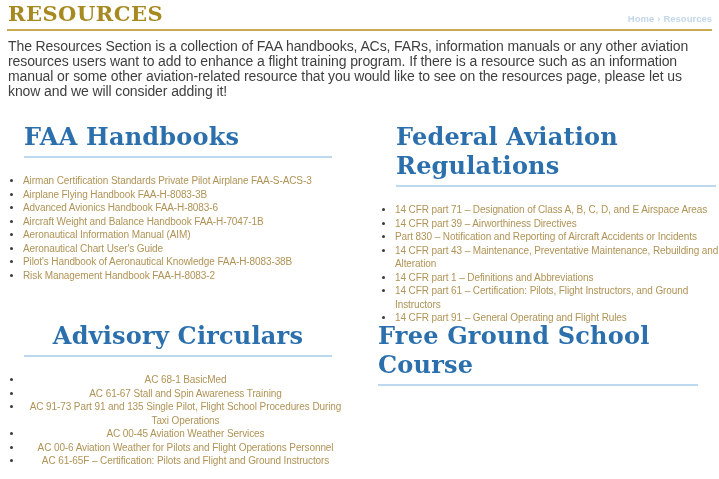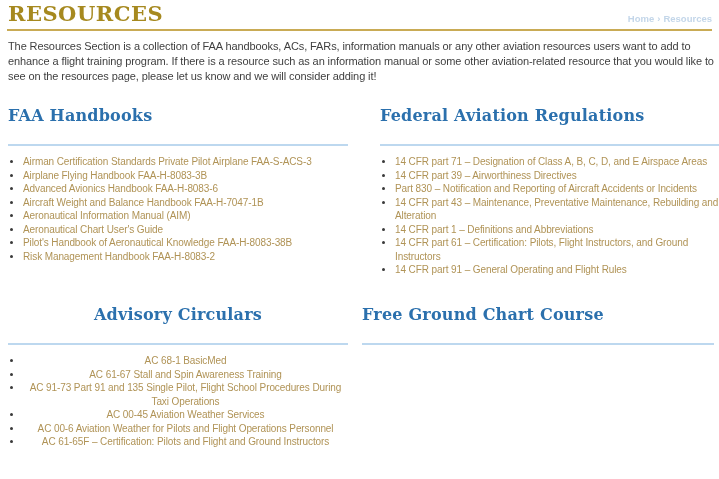--- a/index.html
+++ b/index.html
@@ -30,37 +30,37 @@
   .breadcrumb .sep { margin:0 3px; }
   .header-divider {
     position:absolute; left:7px; right:7px; top:29px;
     height:1.5px;
     background:var(--divider_gold, #c9ab55);
   }
   .intro {
     position:absolute; left:8px; top:39px;
     width:708px;
     margin:0;
-    font-size:11px; line-height:15px;
+    font-size:14px; line-height:15px;
     letter-spacing:-0.1px;
     color:var(--body_text, #3f3f3f);
   }
   .section { position:absolute; }
   .section-pos-0 { left:8px;   top:106px; width:340px; }
   .section-pos-1 { left:380px; top:106px; width:352px; }
   .section-pos-2 { left:8px;   top:305px; width:340px;text-align:center; }
   .section-pos-3 { left:362px; top:305px; width:352px; }
   .section h2 {
-    margin:0;
+    margin:16px;
     font-family:"DejaVu Serif", serif;
     font-weight:bold;
-    font-size:16px;
+    font-size:24px;
     letter-spacing:0.2px;
     color:var(--heading_blue, #2b70ad);
-    padding-bottom:19px;
+    padding-bottom:5px;
     border-bottom:2px solid var(--underline_blue, #bdd8ef);
   }
   .section ul {
     margin:9px 0 0 0;
     padding-left:15px;
     list-style:disc outside;
   }
   .section li {
     font-size:10px;
     line-height:13.5px;
@@ -118,14 +118,14 @@
       <li>AC 68-1 BasicMed</li>
       <li>AC 61-67 Stall and Spin Awareness Training</li>
       <li>AC 91-73 Part 91 and 135 Single Pilot, Flight School Procedures During Taxi Operations</li>
       <li>AC 00-45 Aviation Weather Services</li>
       <li>AC 00-6 Aviation Weather for Pilots and Flight Operations Personnel</li>
       <li>AC 61-65F – Certification: Pilots and Flight and Ground Instructors</li>
     </ul>
 </section>
 
 <section class="section section-pos-3">
-  <h2>Free Ground Chart Course</h2>
+  <h2>Free Ground School Course</h2>
 </section>
 
 </body></html>

